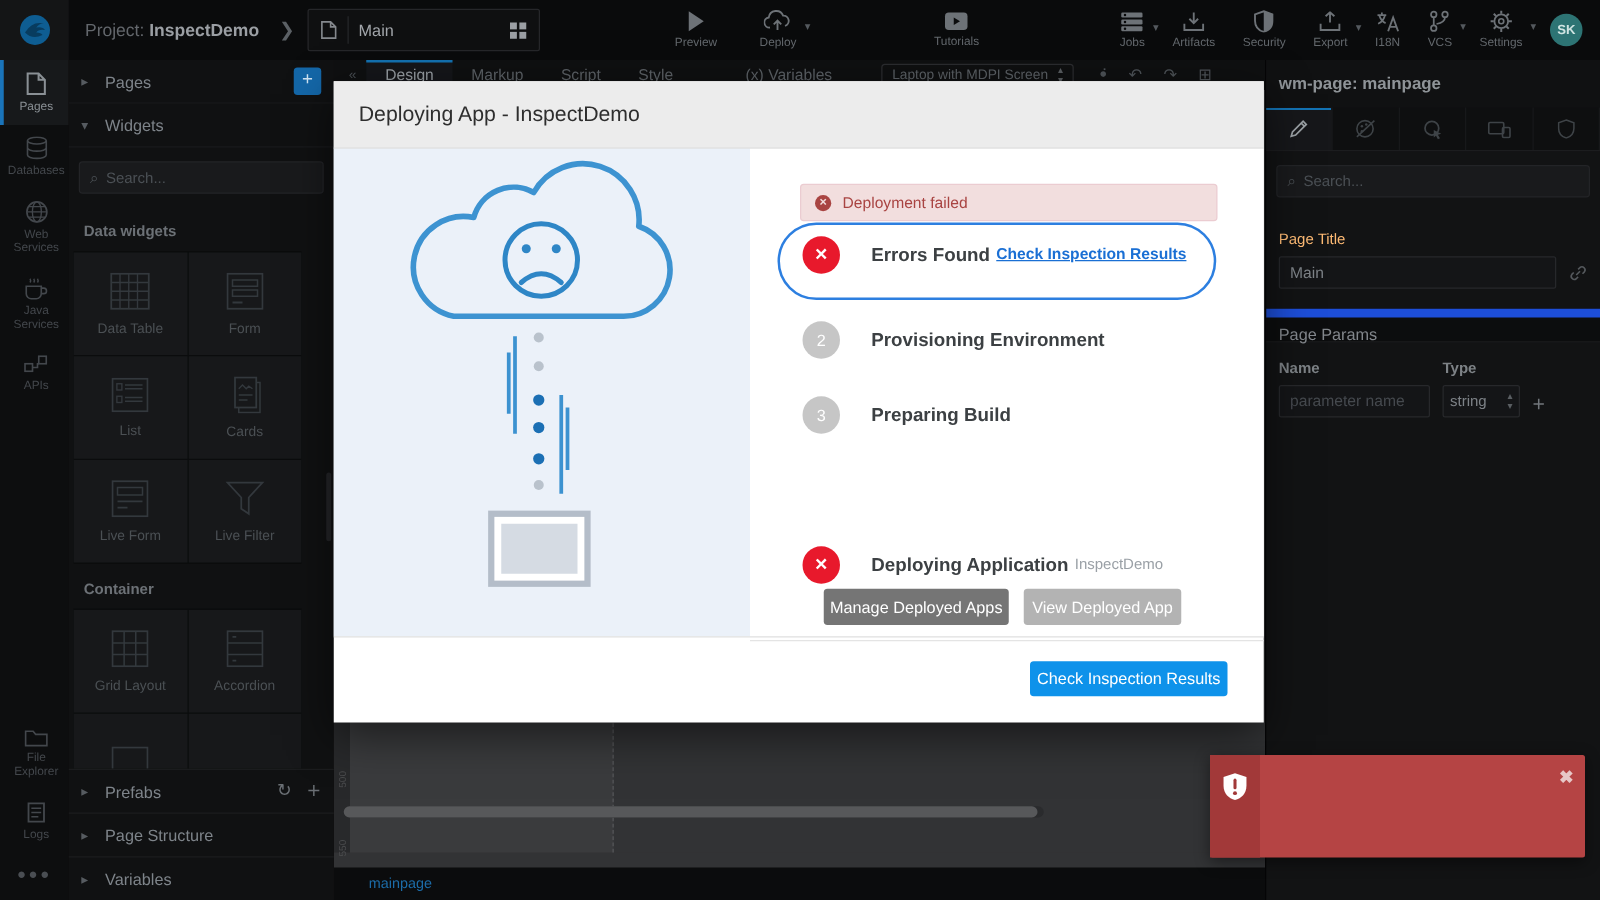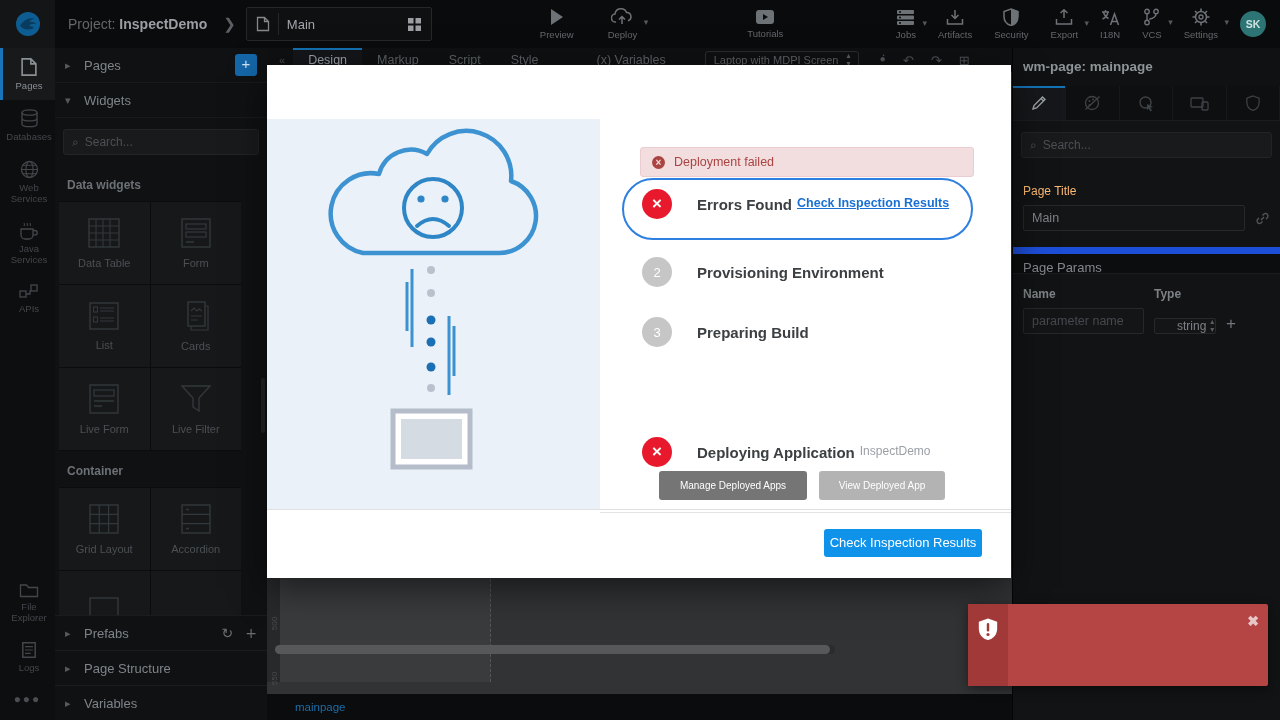--- a/index.html
+++ b/index.html
@@ -101,22 +101,22 @@
   .rp-input { flex:1; height:26px; background:#141517; border:1px solid #27282b; border-radius:2px;
               color:#7d8287; font-size:12.5px; padding:0 8px; outline:none; }
   .rp-input::placeholder { color:#45494e; }
   .link-ic { color:#54585c; }
   .rp-section { margin-top:16px; height:27px; line-height:27px; background:#0c0d0e; color:#83878c; font-size:13px;
                 padding:0 10px; border-top:7px solid #1d4ed8; border-bottom:1px solid #1b1c1e; }
   .param-headers { display:flex; padding:13px 10px 7px; color:#7d8286; font-size:12px; font-weight:bold; }
   .ph-name { width:131px; }
   .param-row { display:flex; align-items:flex-end; padding:0 10px; gap:10px; }
   .p-name { width:121px; flex:none; }
-  .p-select { width:62px; height:16px; background:#141517; border:1px solid #27282b; border-radius:2px;
-              color:#7d8287; font-size:12px; display:flex; align-items:center; padding:0 22px; gap:4px; }
+  .p-select { width:62px; height:26px; background:#141517; border:1px solid #27282b; border-radius:2px;
+              color:#7d8287; font-size:12px; display:flex; align-items:center; padding:0 5px; gap:4px; }
   .updown { font-size:8px; line-height:1; color:#5a5e62; font-family:"DejaVu Sans",sans-serif; }
   .p-plus { color:#71767b; font-size:17px; }
 
   
   .modal { position:absolute; left:267px; top:65px; width:744px; height:513px; background:#fff; z-index:20;
            box-shadow:0 10px 34px rgba(0,0,0,.55); }
   .modal-header { height:54px; background:#ececec; display:flex; align-items:center; padding:0 20px;
                   font-size:17px; color:#2e2e2e; border-bottom:1px solid #dcdcdc; }
   .illus { position:absolute; left:0; top:54px; width:333px; height:390px; background:#ebf1f9; }
   .steps { position:absolute; left:333px; top:54px; right:0; height:390px; background:#fff; }
@@ -132,21 +132,21 @@
   .circ { width:30px; height:30px; border-radius:50%; flex:none; display:flex; align-items:center;
           justify-content:center; }
   .circ.err { background:#e8192c; color:#fff; font-size:17px; font-weight:bold; }
   .circ.pend { background:#c6c6c6; color:#fff; font-size:13px; }
   .step-col { display:flex; flex-direction:row; gap:5px; }
   .step-title { font-size:15px; color:#3c4043; font-weight:bold; }
   .step-link { font-size:12.5px; color:#1a6fd4; font-weight:bold; text-decoration:underline; }
   .step-sub { font-size:12px; color:#9aa0a6; }
   .div-right { position:absolute; left:333px; top:447px; right:0; border-top:1px solid #e4e4e4; }
   .div-full { position:absolute; left:0; top:444px; right:0; border-top:1px solid #e0e0e0; }
-  .btn { position:absolute; height:29px; border:0; border-radius:3px; color:#fff; font-size:10px;
+  .btn { position:absolute; height:29px; border:0; border-radius:3px; color:#fff; font-size:13px;
          font-family:"Liberation Sans",sans-serif; text-align:center; line-height:29px; }
   .btn-manage { left:392px; top:406px; width:148px; background:#757575; }
   .btn-view { left:552px; top:406px; width:126px; background:#b3b3b3; }
   .btn-primary { left:557px; top:464px; width:158px; height:28px; line-height:28px; background:#0e92ea;
                  font-size:13px; }
 
   
   .toast { position:absolute; left:968px; top:604px; width:300px; height:82px; background:#b54444; z-index:30;
            display:flex; border-radius:2px; box-shadow:0 3px 12px rgba(0,0,0,.45); }
   .toast-stripe { width:40px; background:#a23939; display:flex; justify-content:center; padding-top:14px; flex:none; }
@@ -529,20 +529,23 @@
       <input class="rp-input p-name" placeholder="parameter name" style="">
       <div class="p-select">
         <span style="flex:1">string</span>
         <span class="updown">▴<br>▾</span>
       </div>
       <span class="p-plus">+</span>
     </div>
   </div>
 
   <div class="modal">
+    <div class="modal-header">
+      <span>Deploying App - InspectDemo</span>
+    </div>
 
     <div class="illus">
       <svg width="333" height="390" viewBox="0 0 333 390">
         <path d="M 96 134 H 232 A 37 37 0 0 0 244 62 A 45 45 0 0 0 160 35 A 33 33 0 0 0 112 55 A 38 38 0 0 0 96 134 Z" fill="none" stroke="#3d93d1" stroke-width="4.5" stroke-linejoin="round"></path>
         <circle cx="166" cy="89" r="29" fill="none" stroke="#2e86c6" stroke-width="4"></circle>
         <circle cx="154" cy="80" r="3.6" fill="#2e86c6"></circle>
         <circle cx="178" cy="80" r="3.6" fill="#2e86c6"></circle>
         <path d="M150 107 Q166 93 182 107" fill="none" stroke="#2e86c6" stroke-width="4" stroke-linecap="round"></path>
         <line x1="145" y1="150" x2="145" y2="228" stroke="#3c92d0" stroke-width="3"></line>
         <line x1="140" y1="163" x2="140" y2="212" stroke="#3c92d0" stroke-width="3"></line>

